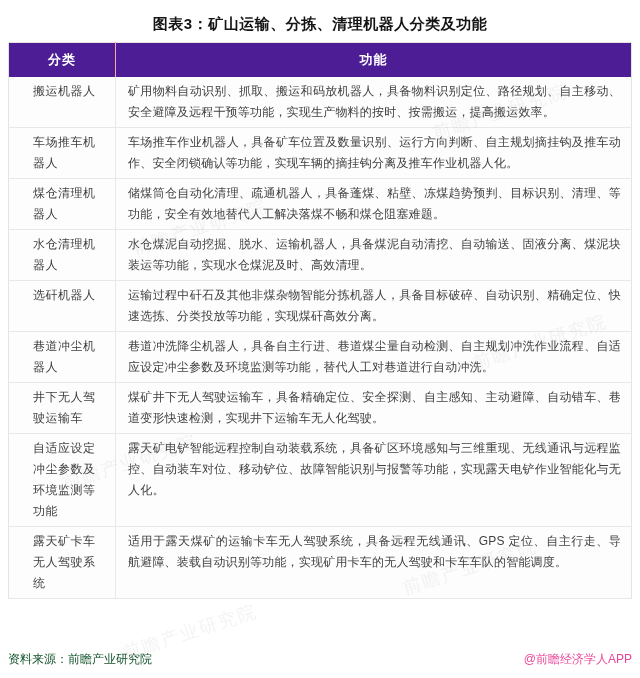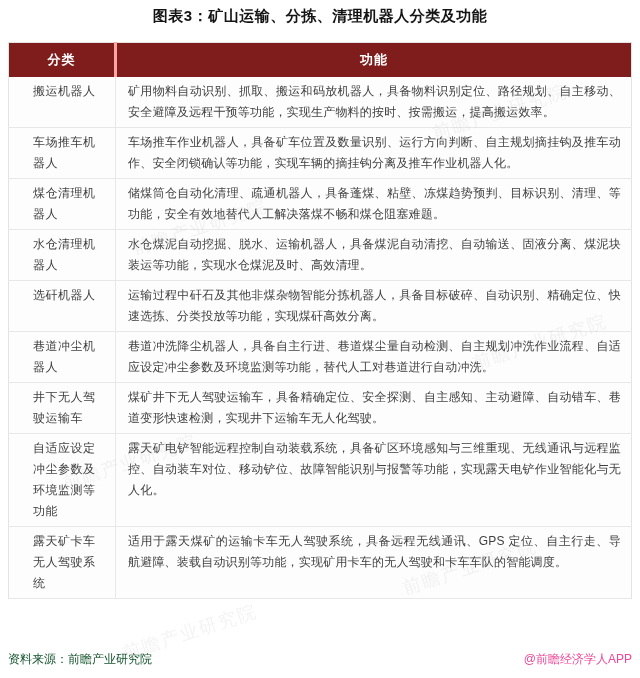--- a/index.html
+++ b/index.html
@@ -9,47 +9,47 @@
     background: #ffffff;
     position: relative;
     overflow: hidden;
     color: #3f3f3f;
   }
   .page-title {
     text-align: center;
     font-size: 15px;
     font-weight: bold;
     color: #141414;
-    padding-top: 7px;
+    padding-top: 15px;
     letter-spacing: 0.5px;
   }
   .table-wrap {
     position: absolute;
     left: 8px;
     right: 8px;
     top: 42px;
   }
   table.robot-table {
     width: 100%;
     border-collapse: collapse;
     border: 1px solid #e3e3e3;
     background: #fdfdfd;
   }
   table.robot-table th {
-    background: #7f1d1d;
+    background: #4c1d95;
     color: #ffffff;
     font-size: 13px;
     font-weight: bold;
     height: 34px;
     text-align: center;
     vertical-align: middle;
     letter-spacing: 1px;
     margin-top: 16px;
   }
-  table.robot-table th.func-h { border-left: 3px solid #fca5a5; }
+  table.robot-table th.func-h { border-left: 1px solid #fca5a5; }
   table.robot-table td {
     font-size: 12px;
     line-height: 21px;
     vertical-align: top;
     padding: 4px 10px 4px 12px;
     border-bottom: 1px solid #e8e8e8;
     color: #3f3f3f;
   }
   table.robot-table td.cat {
     width: 107px;

